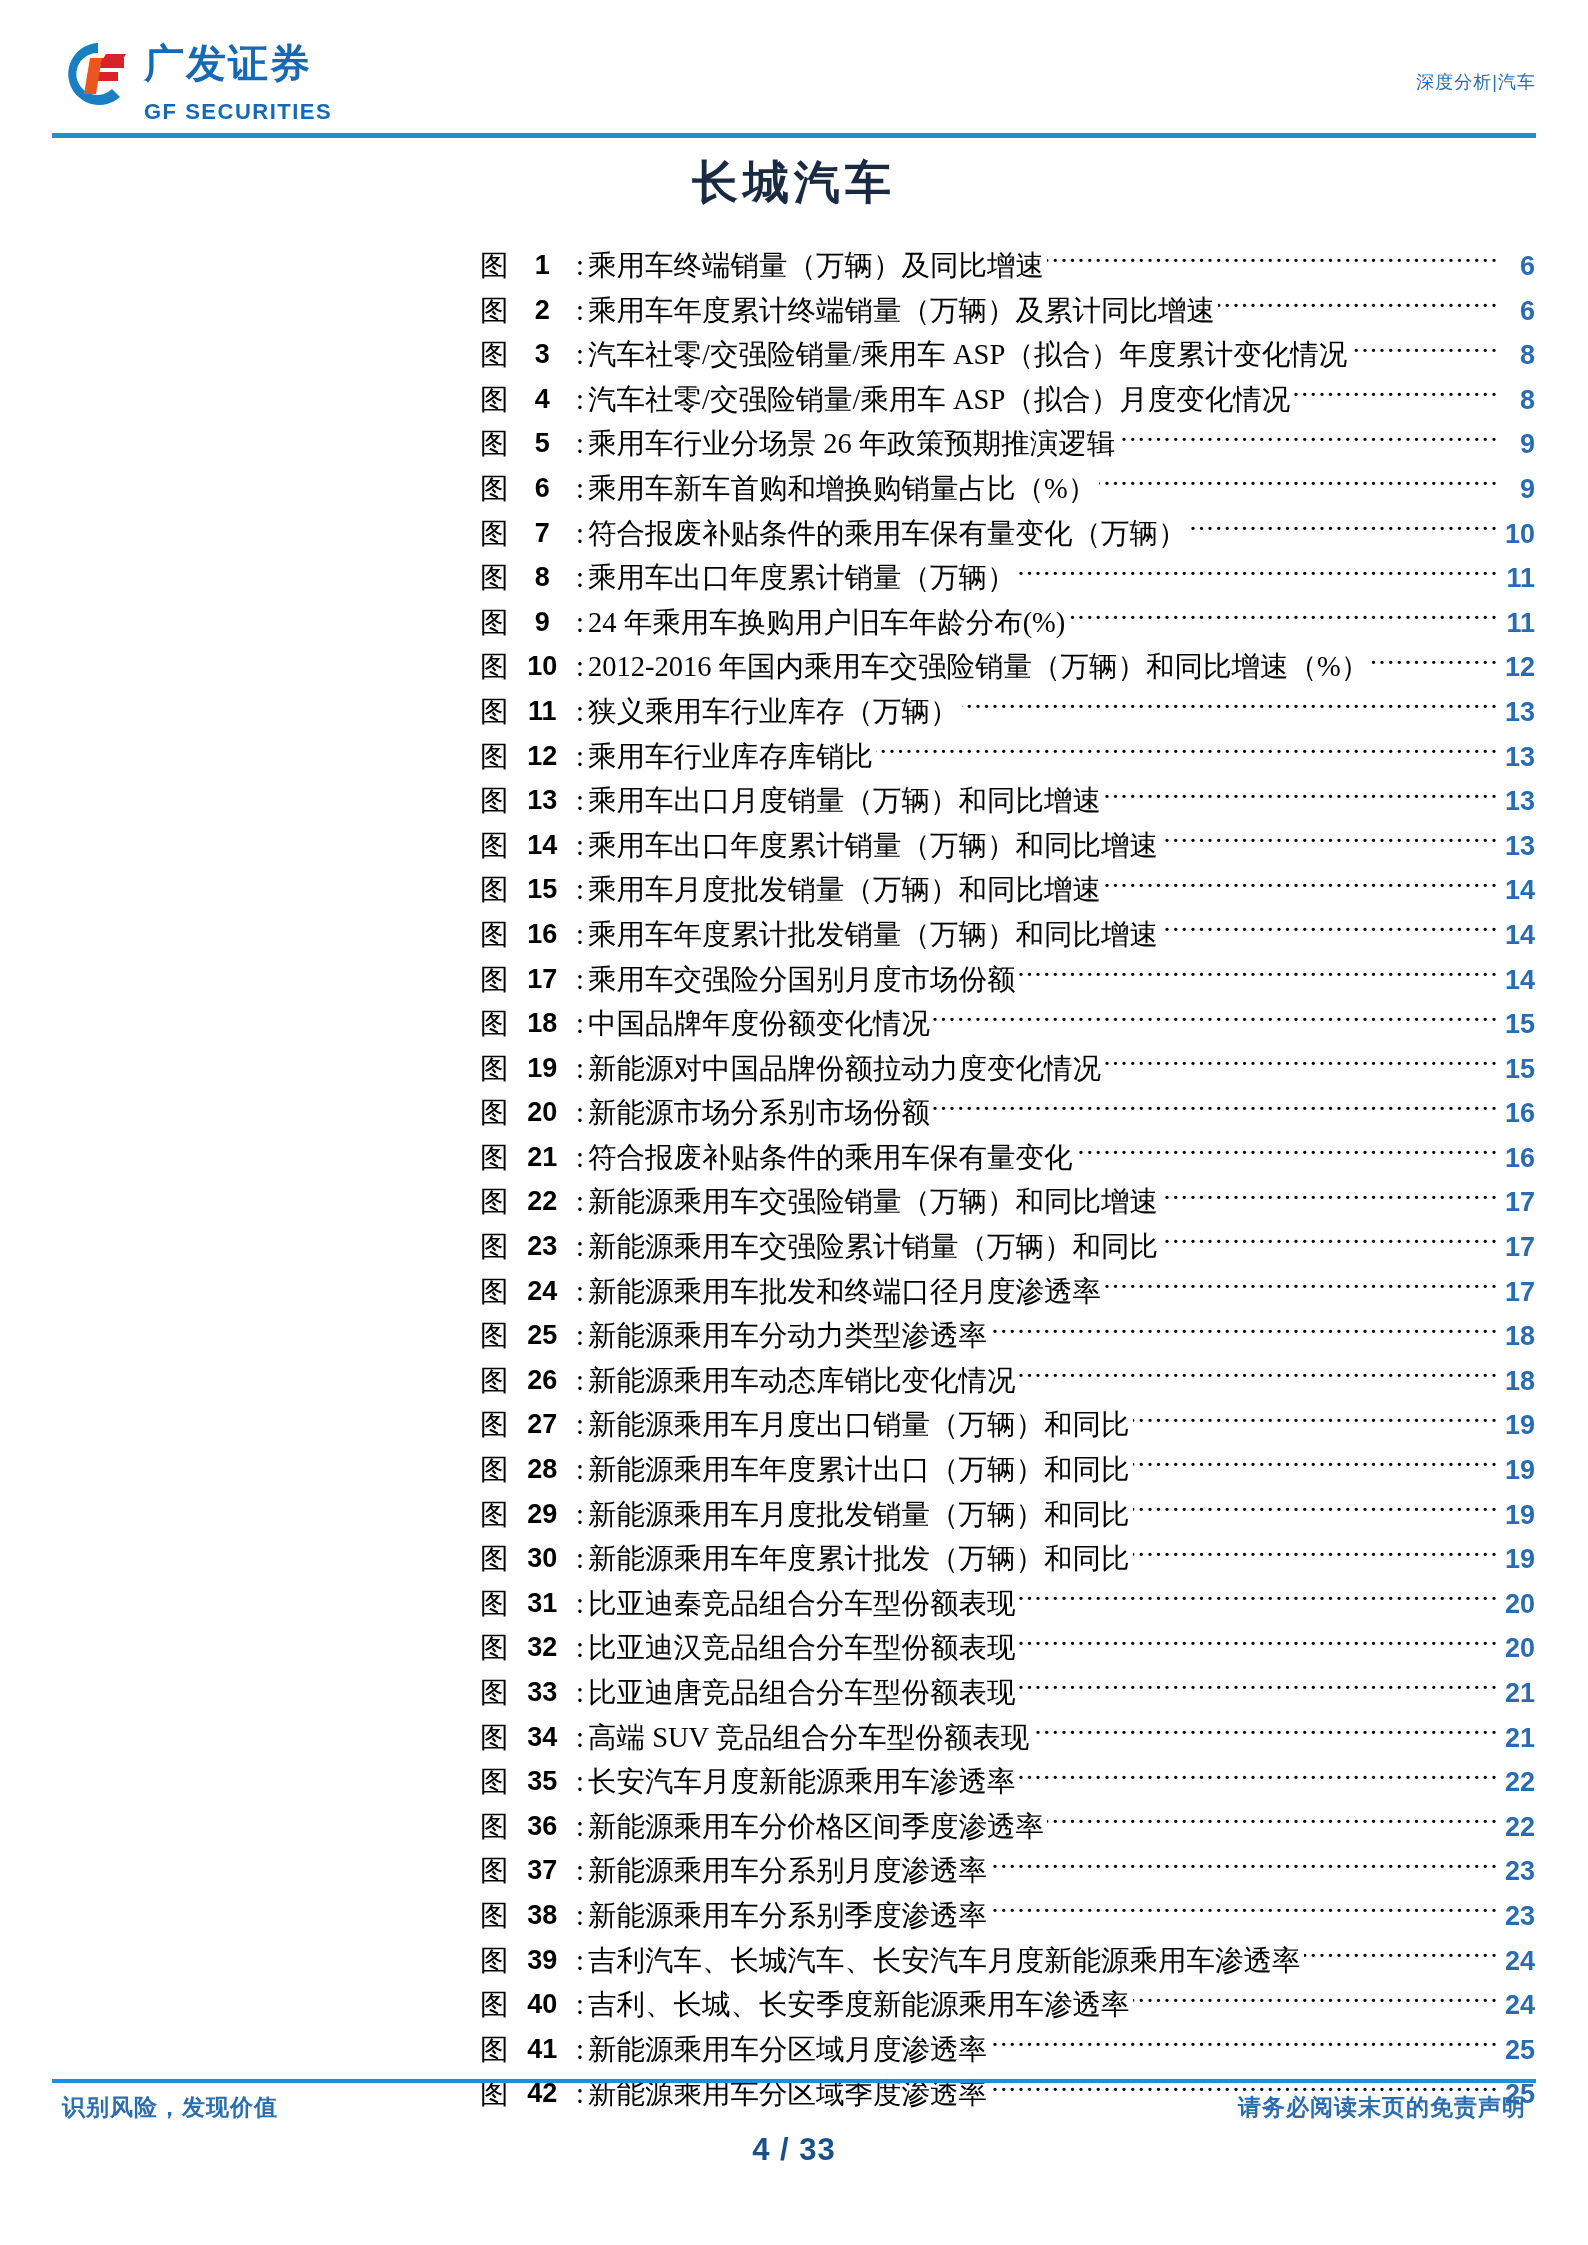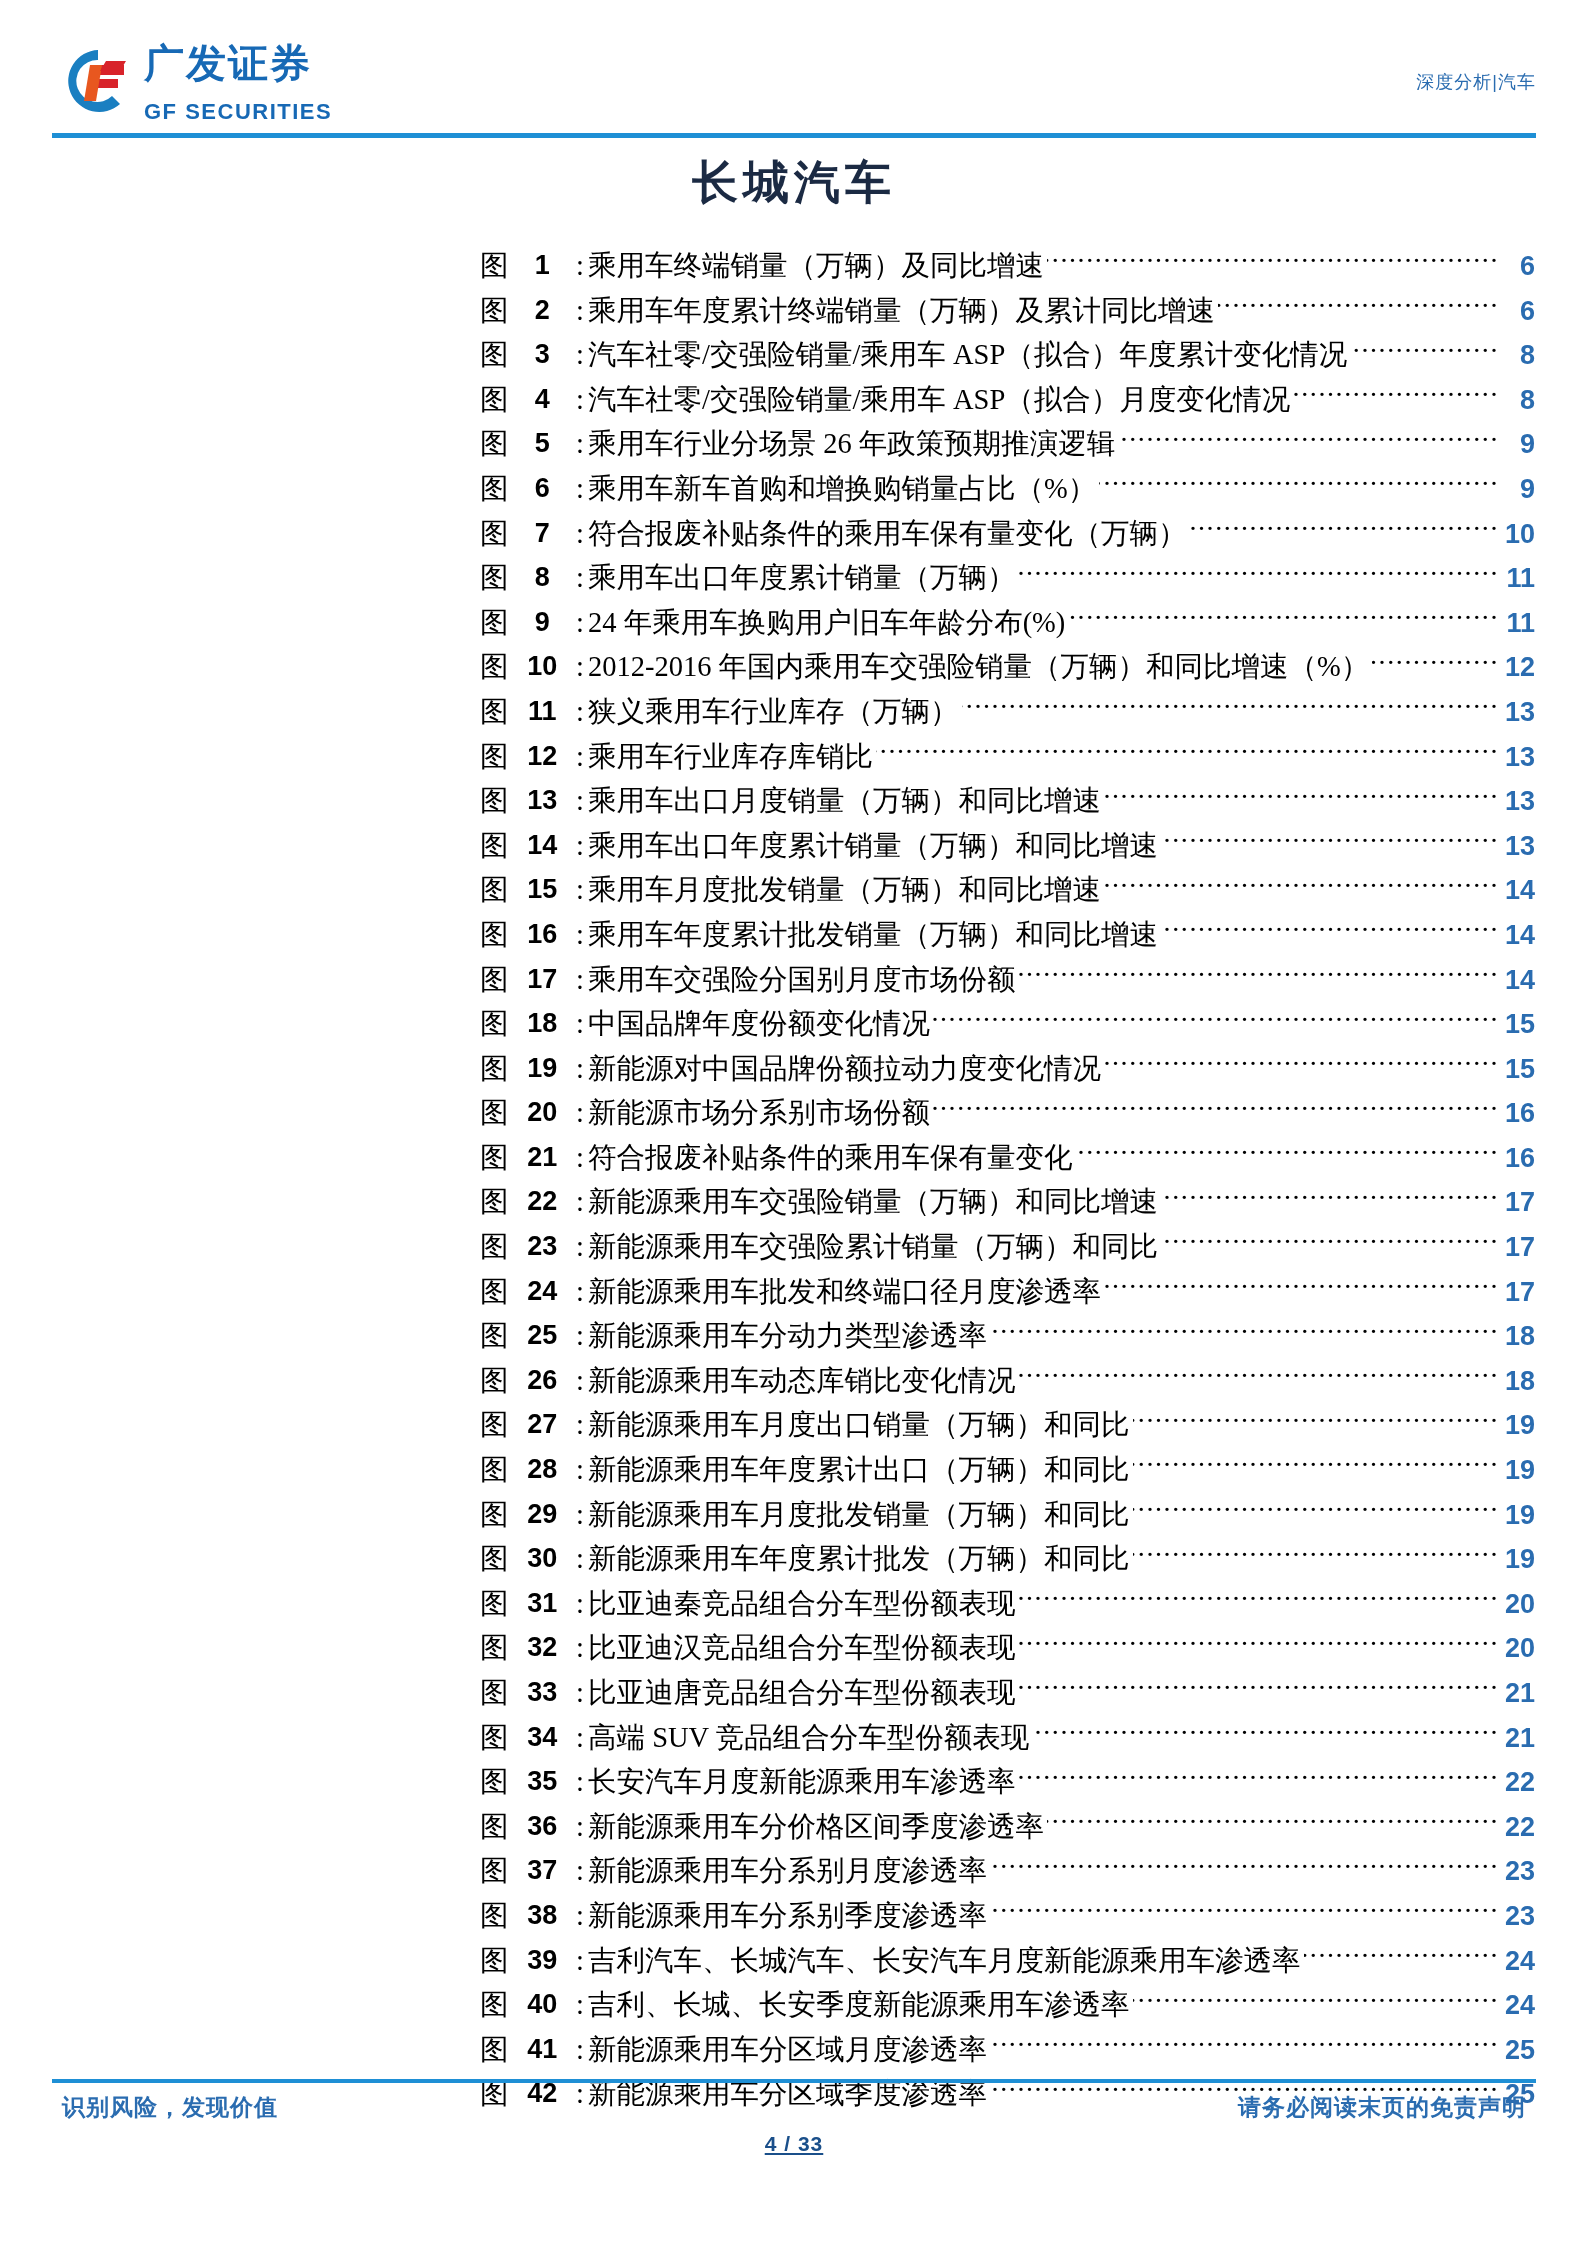--- a/index.html
+++ b/index.html
@@ -23,21 +23,21 @@
     left: 62px;
     top: 28px;
     right: 52px;
     height: 90px;
   }
   .logo {
     position: absolute;
     left: 0;
     top: 10px;
     display: flex;
-    align-items: center;
+    align-items: flex-start;
   }
   .logo-mark {
     width: 72px;
     height: 72px;
     position: relative;
     flex: none;
   }
   .logo-text-wrap {
     margin-left: 10px;
     display: flex;
@@ -184,25 +184,24 @@
     color: #2a6cb0;
     letter-spacing: 1px;
   }
   .footer-pageno {
     position: absolute;
     left: 0;
     right: 0;
     top: 2132px;
     text-align: center;
     font-family: "Liberation Sans", "DejaVu Sans", sans-serif;
-    font-size: 21px;
+    font-size: 31px;
     font-weight: bold;
     color: #1a4f8a;
     letter-spacing: 1px;
-    text-decoration: underline;
   }
 </style>
 </head>
 <body>
 
 <div class="page">
 
   <div class="header">
     <div class="logo">
       <div class="logo-mark">

